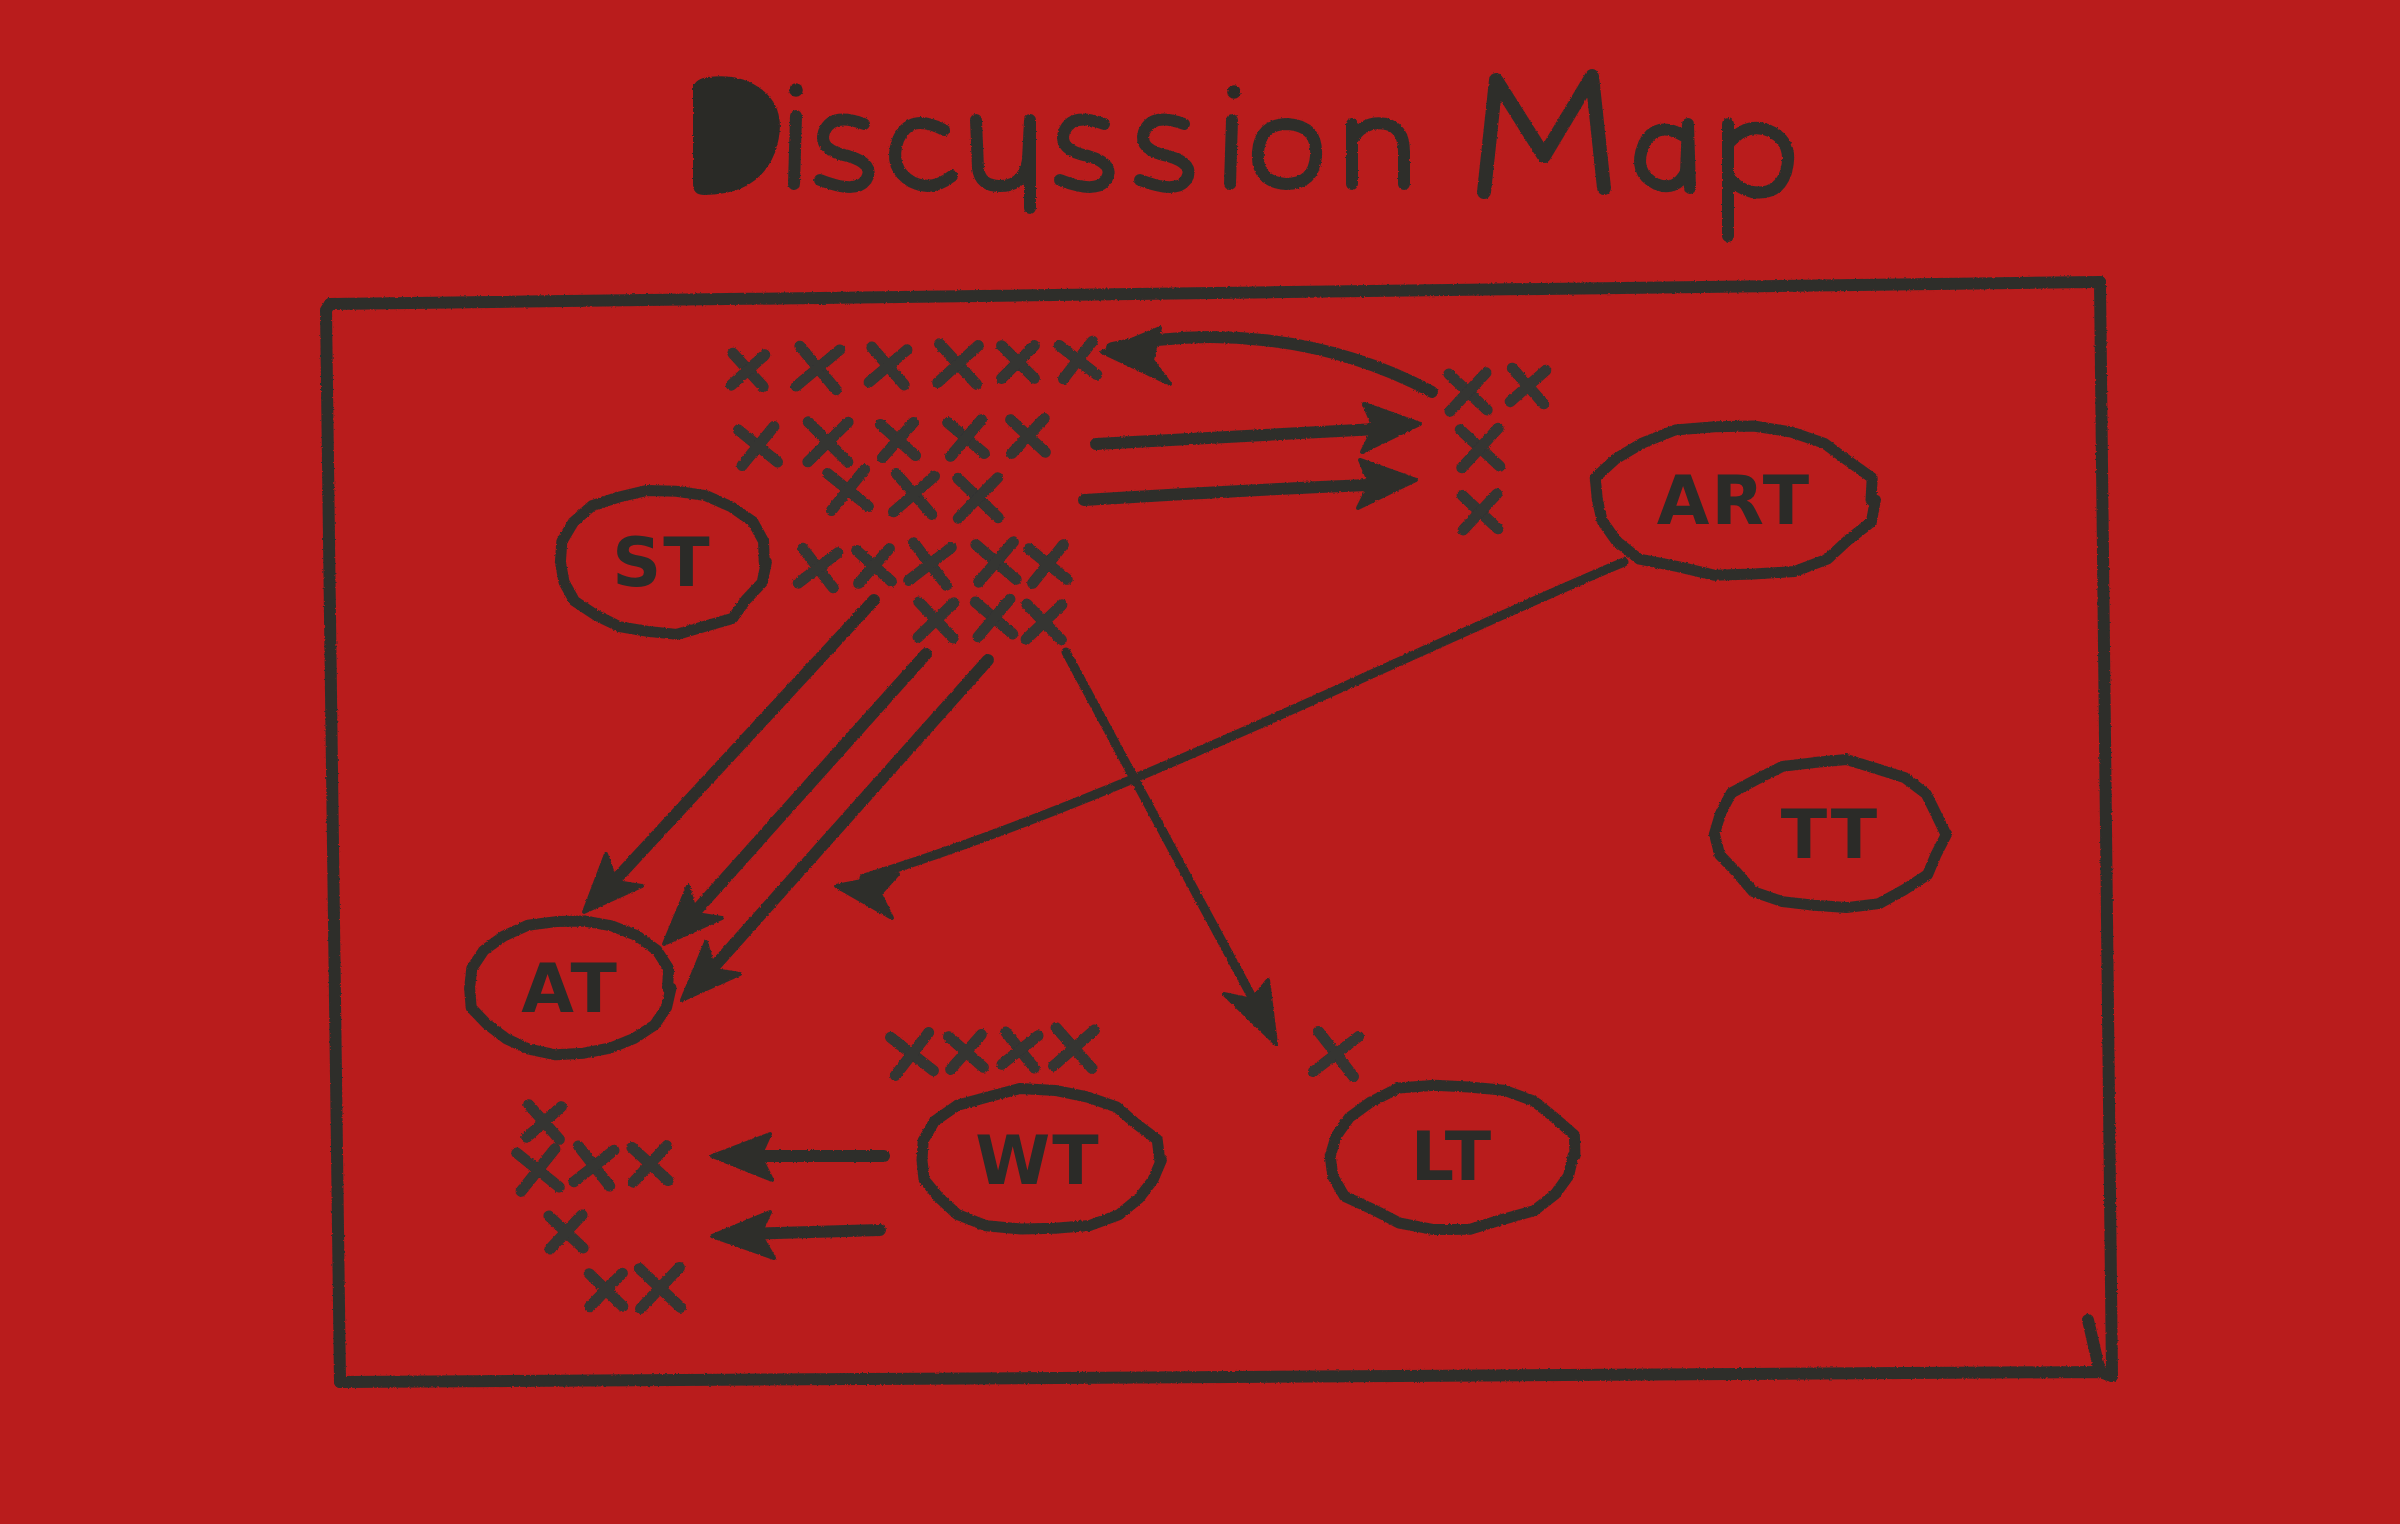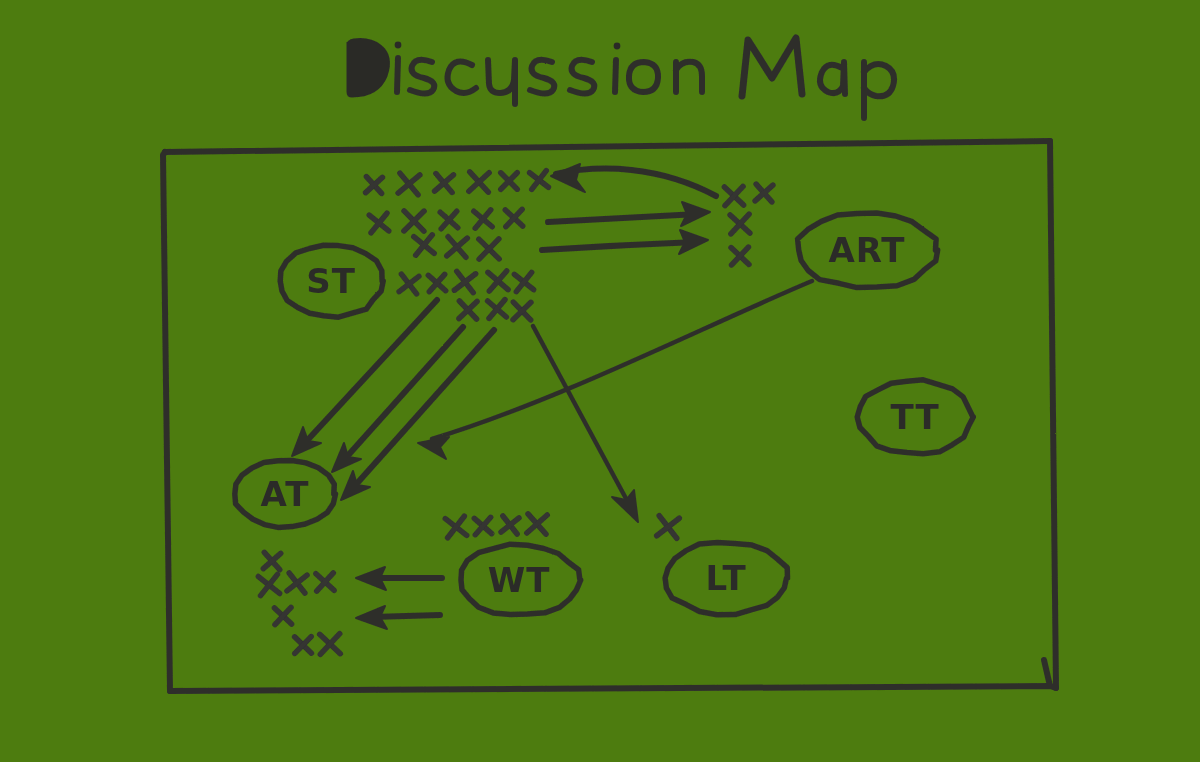--- a/index.html
+++ b/index.html
@@ -11,21 +11,21 @@
   body {
     width: 1200px;
     height: 762px;
     overflow: hidden;
     font-family: "DejaVu Sans", sans-serif;
   }
   #root {
     position: relative;
     width: 1200px;
     height: 762px;
-    background: #4d7c0f;
+    background: #b91c1c;
   }
   #board {
     position: absolute;
     inset: 0;
     width: 1200px;
     height: 762px;
   }
   .title-text {
     position: absolute;
     left: 0;

